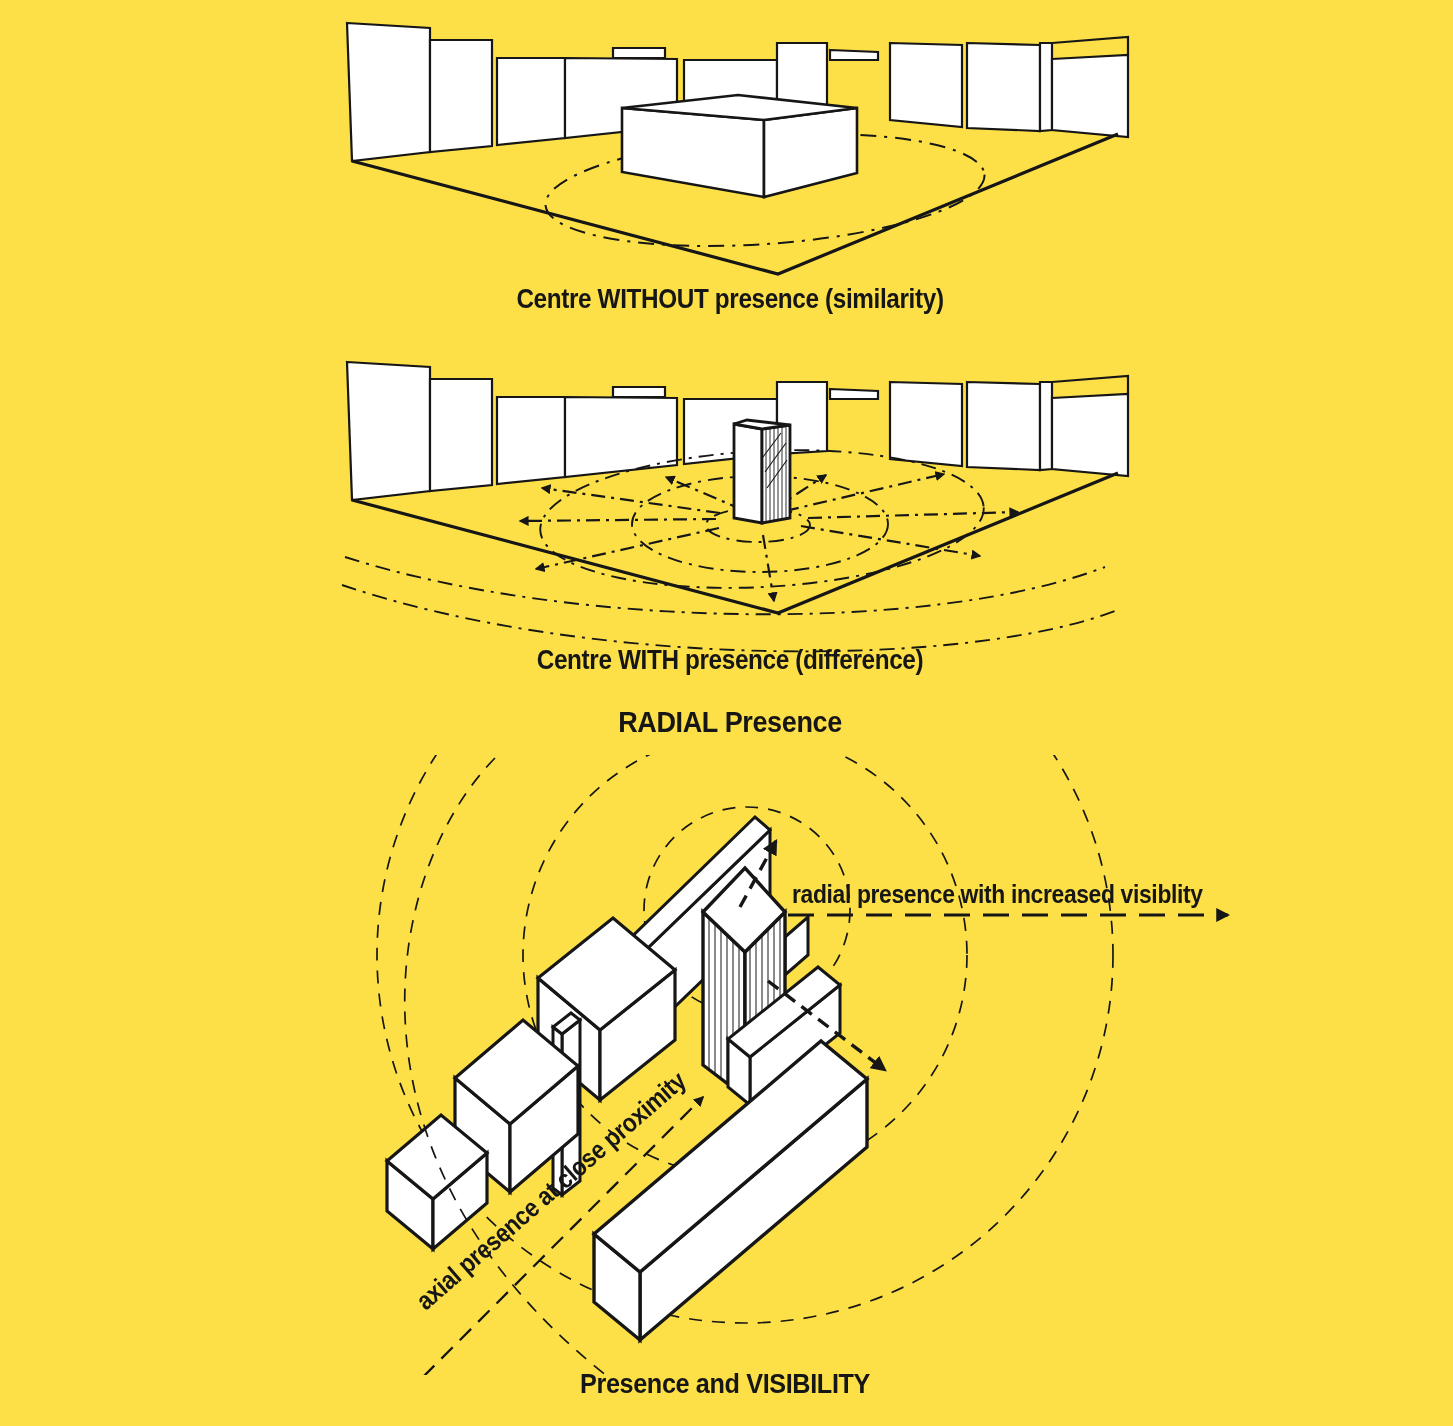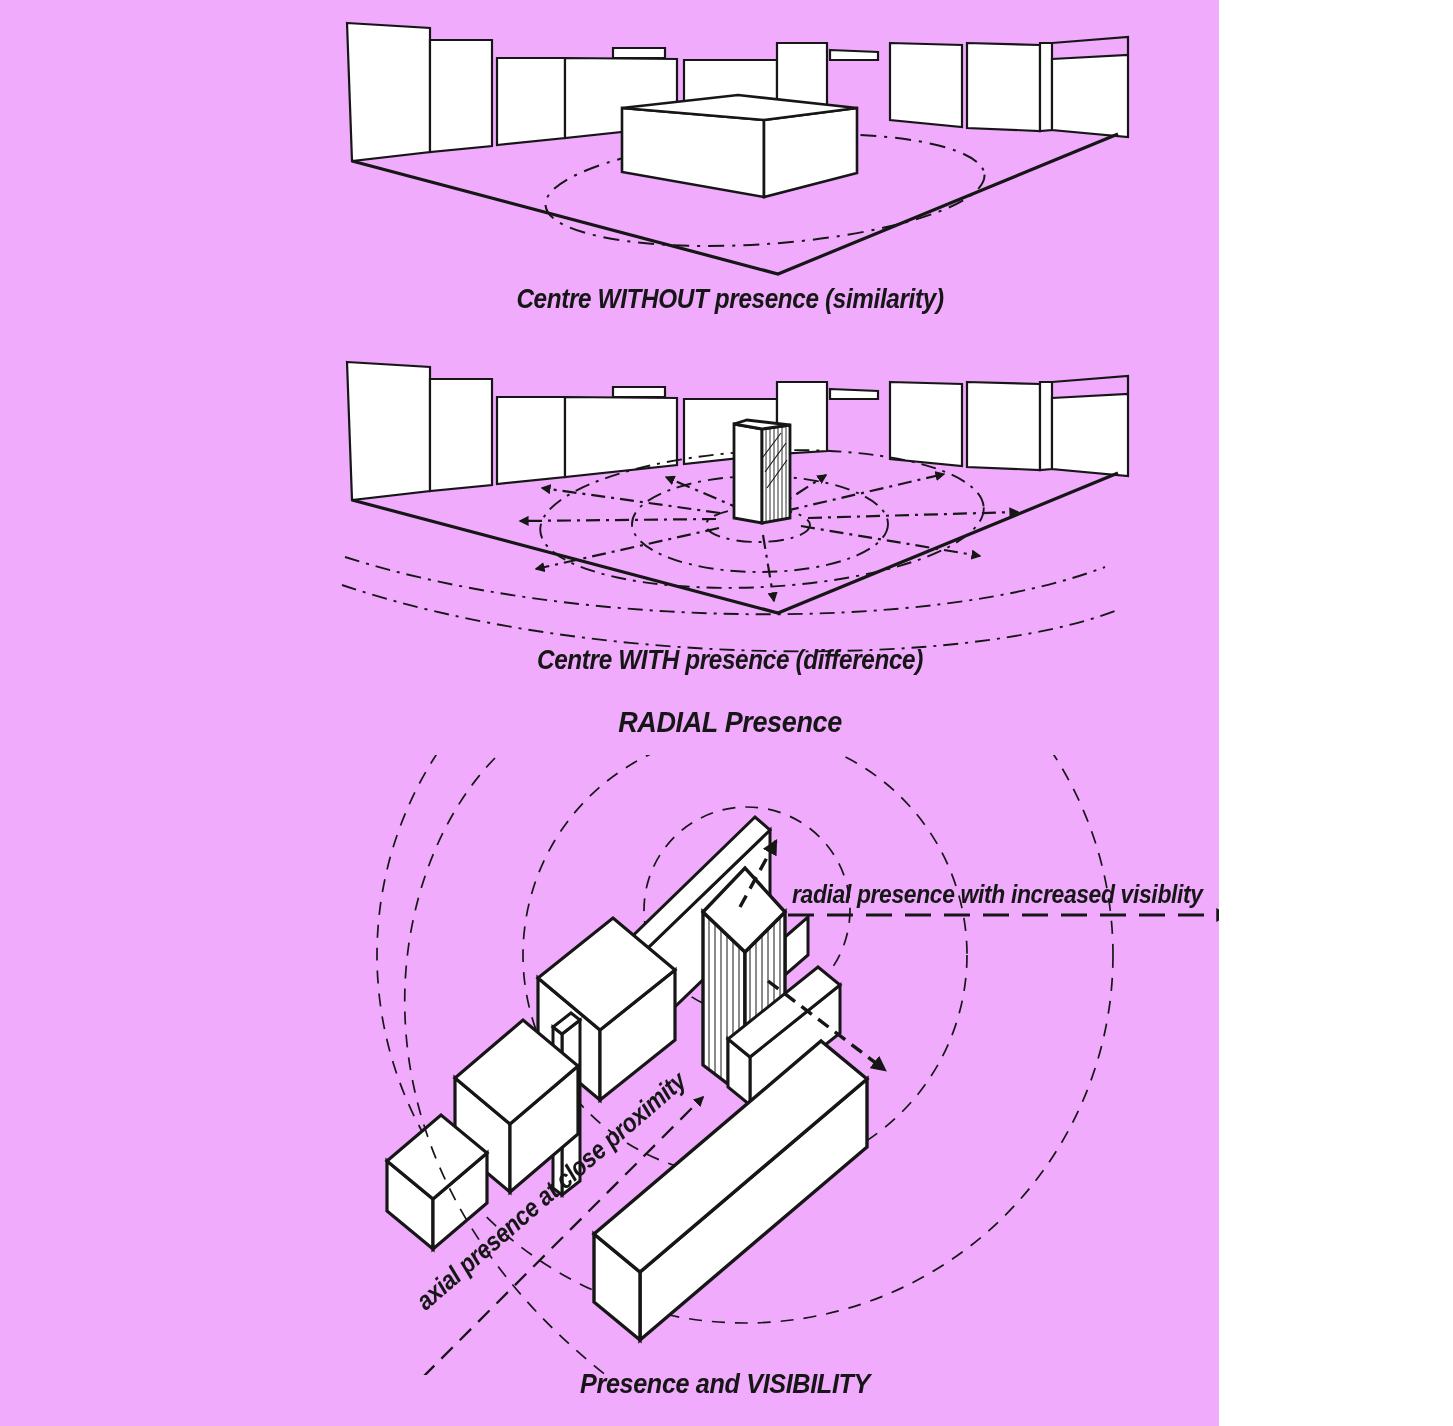--- a/index.html
+++ b/index.html
@@ -1,17 +1,17 @@
 <!DOCTYPE html>
 <html><head>
 <meta charset="utf-8">
 <style>
   html,body{margin:0;padding:0;background:#fff;}
-  .page{position:relative;width:1219px;height:1426px;background:#f0abfc;overflow:hidden;
-        font-family:"Liberation Sans","DejaVu Sans",sans-serif;color:#161616;font-style:italic;}
+  .page{position:relative;width:1453px;height:1426px;background:#fde047;overflow:hidden;
+        font-family:"Liberation Sans","DejaVu Sans",sans-serif;color:#161616;}
   .fig{position:absolute;}
   .cap{position:absolute;font-weight:700;color:#161616;letter-spacing:-0.4px;
        transform:scaleX(.9);white-space:nowrap;}
   .cap.center{text-align:center;}
   #cap1{left:330px;top:284px;width:800px;font-size:27px;}
   #cap2{left:330px;top:645px;width:800px;font-size:27px;}
   #heading-radial{left:330px;top:705px;width:800px;font-size:30px;}
   #cap3{left:300px;top:1368px;width:850px;font-size:28px;}
   #label-radial{left:792px;top:879px;font-size:26px;transform-origin:left center;
                 transform:scaleX(.88);}

